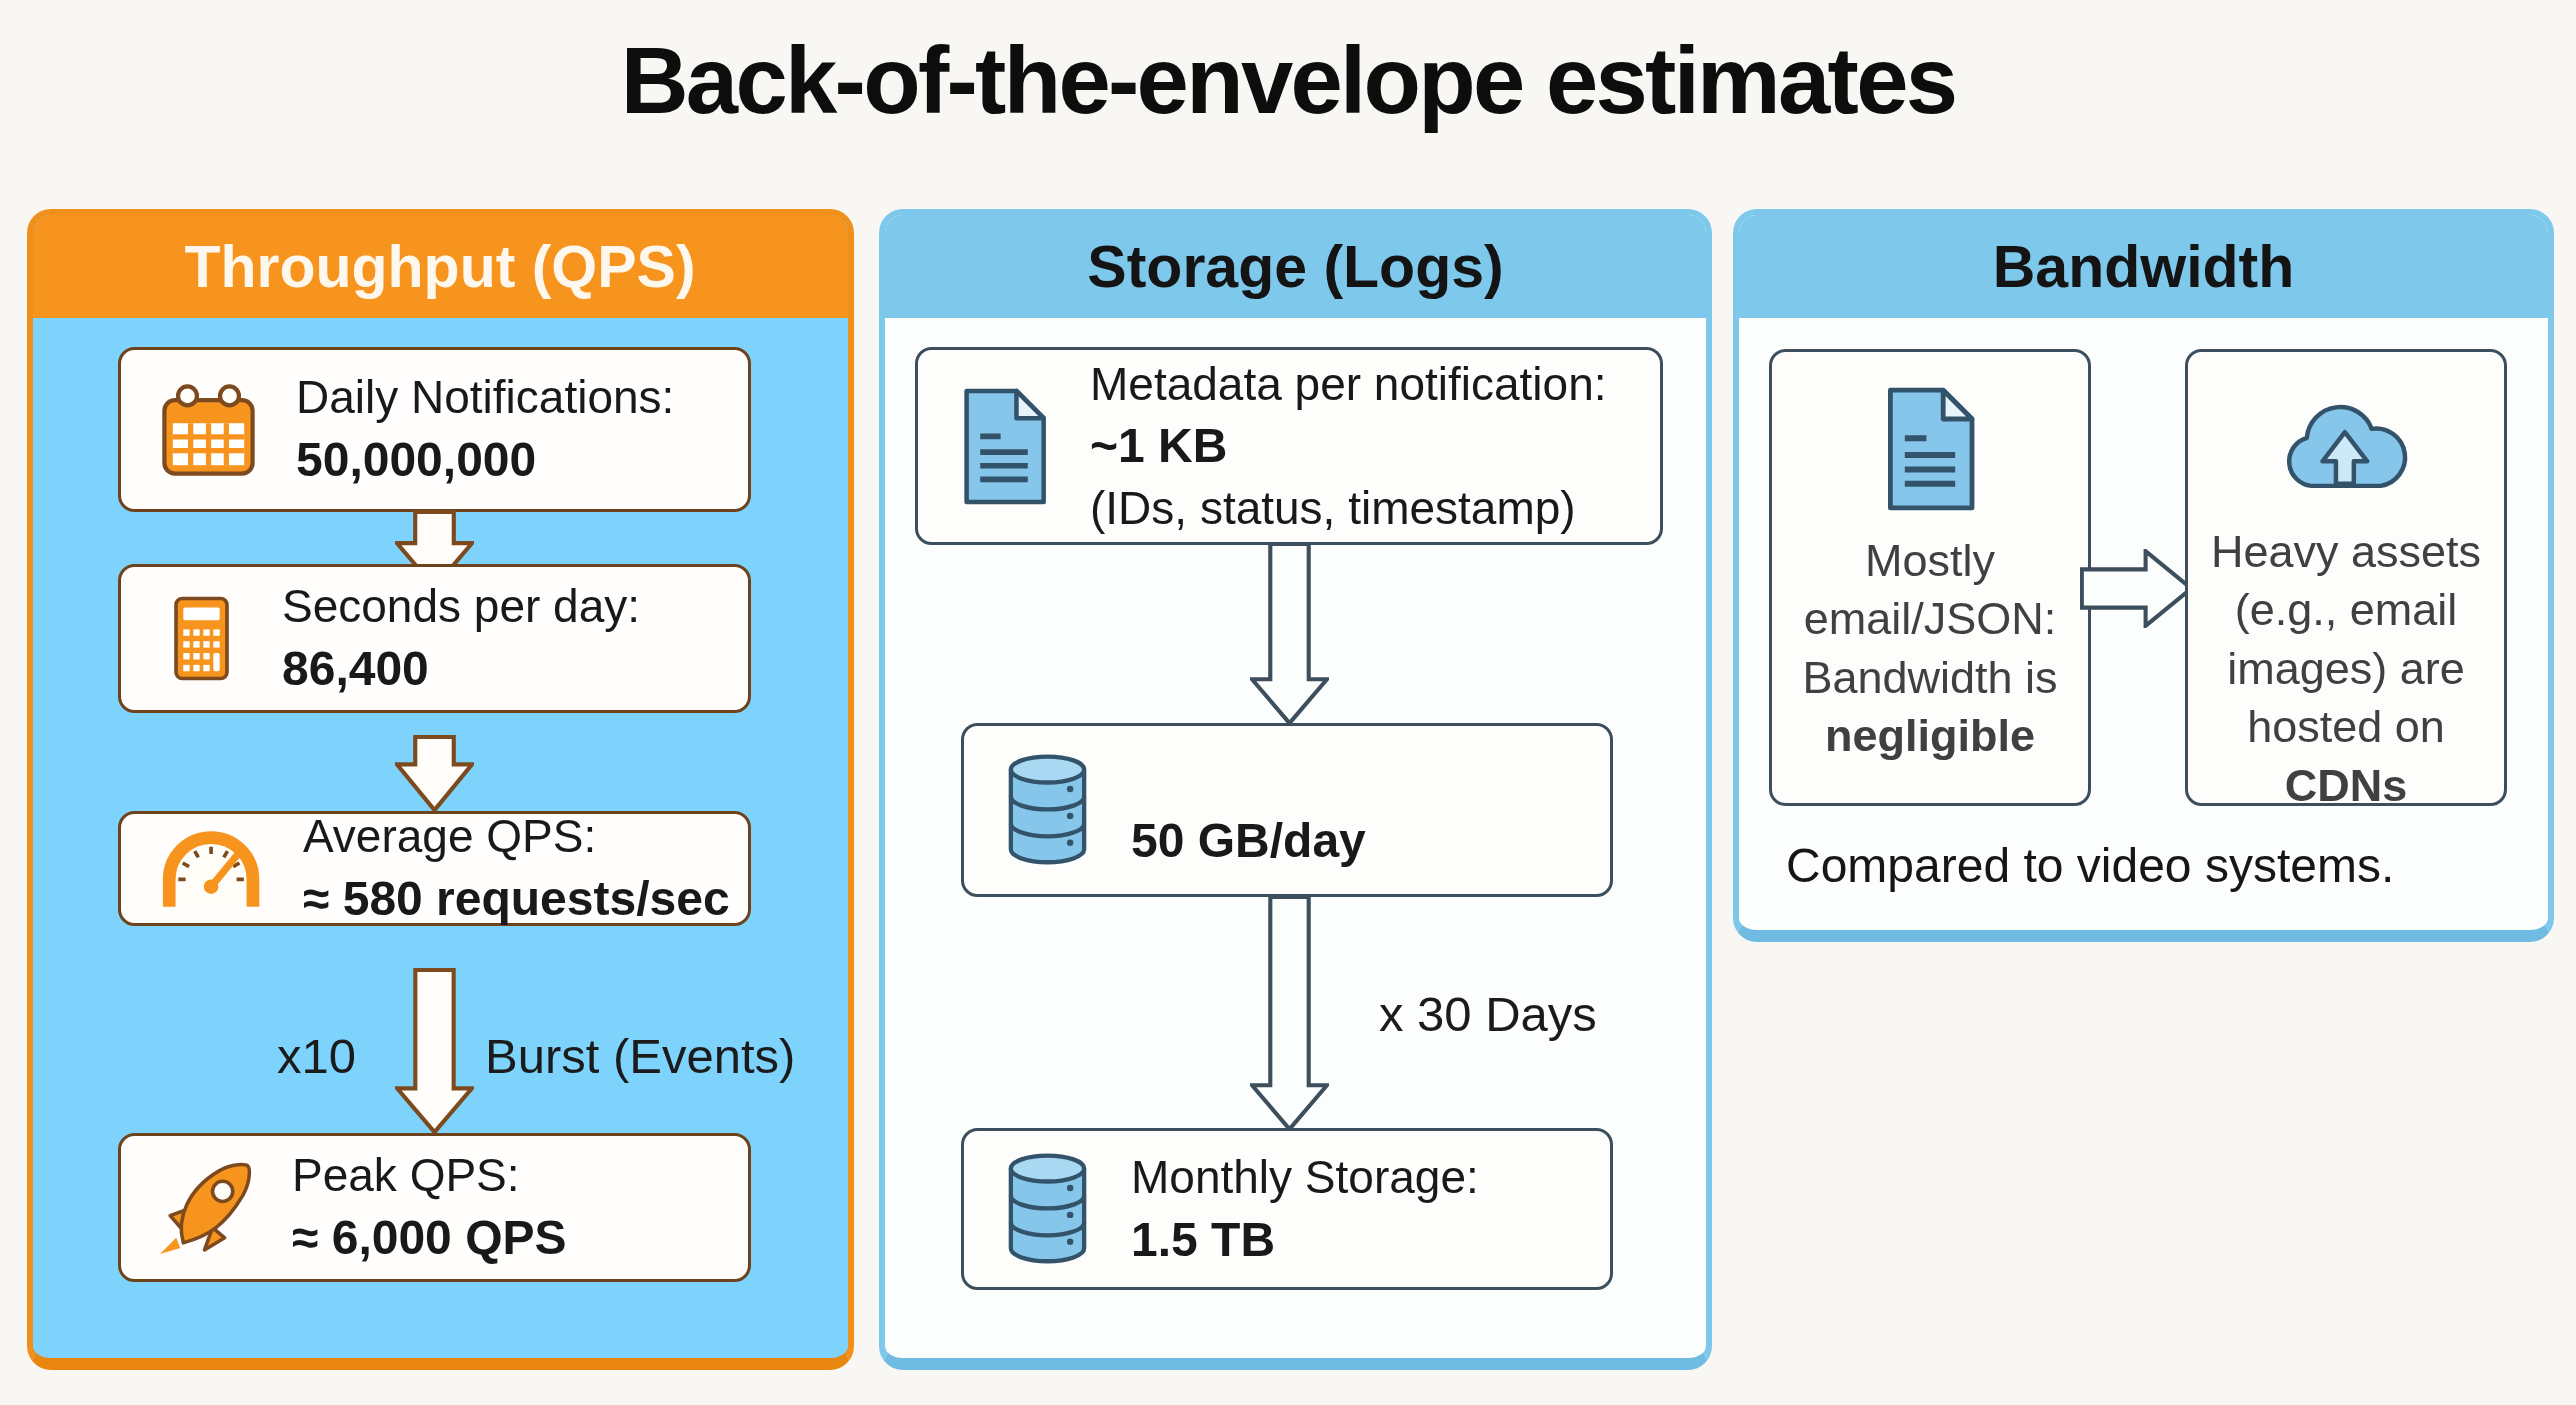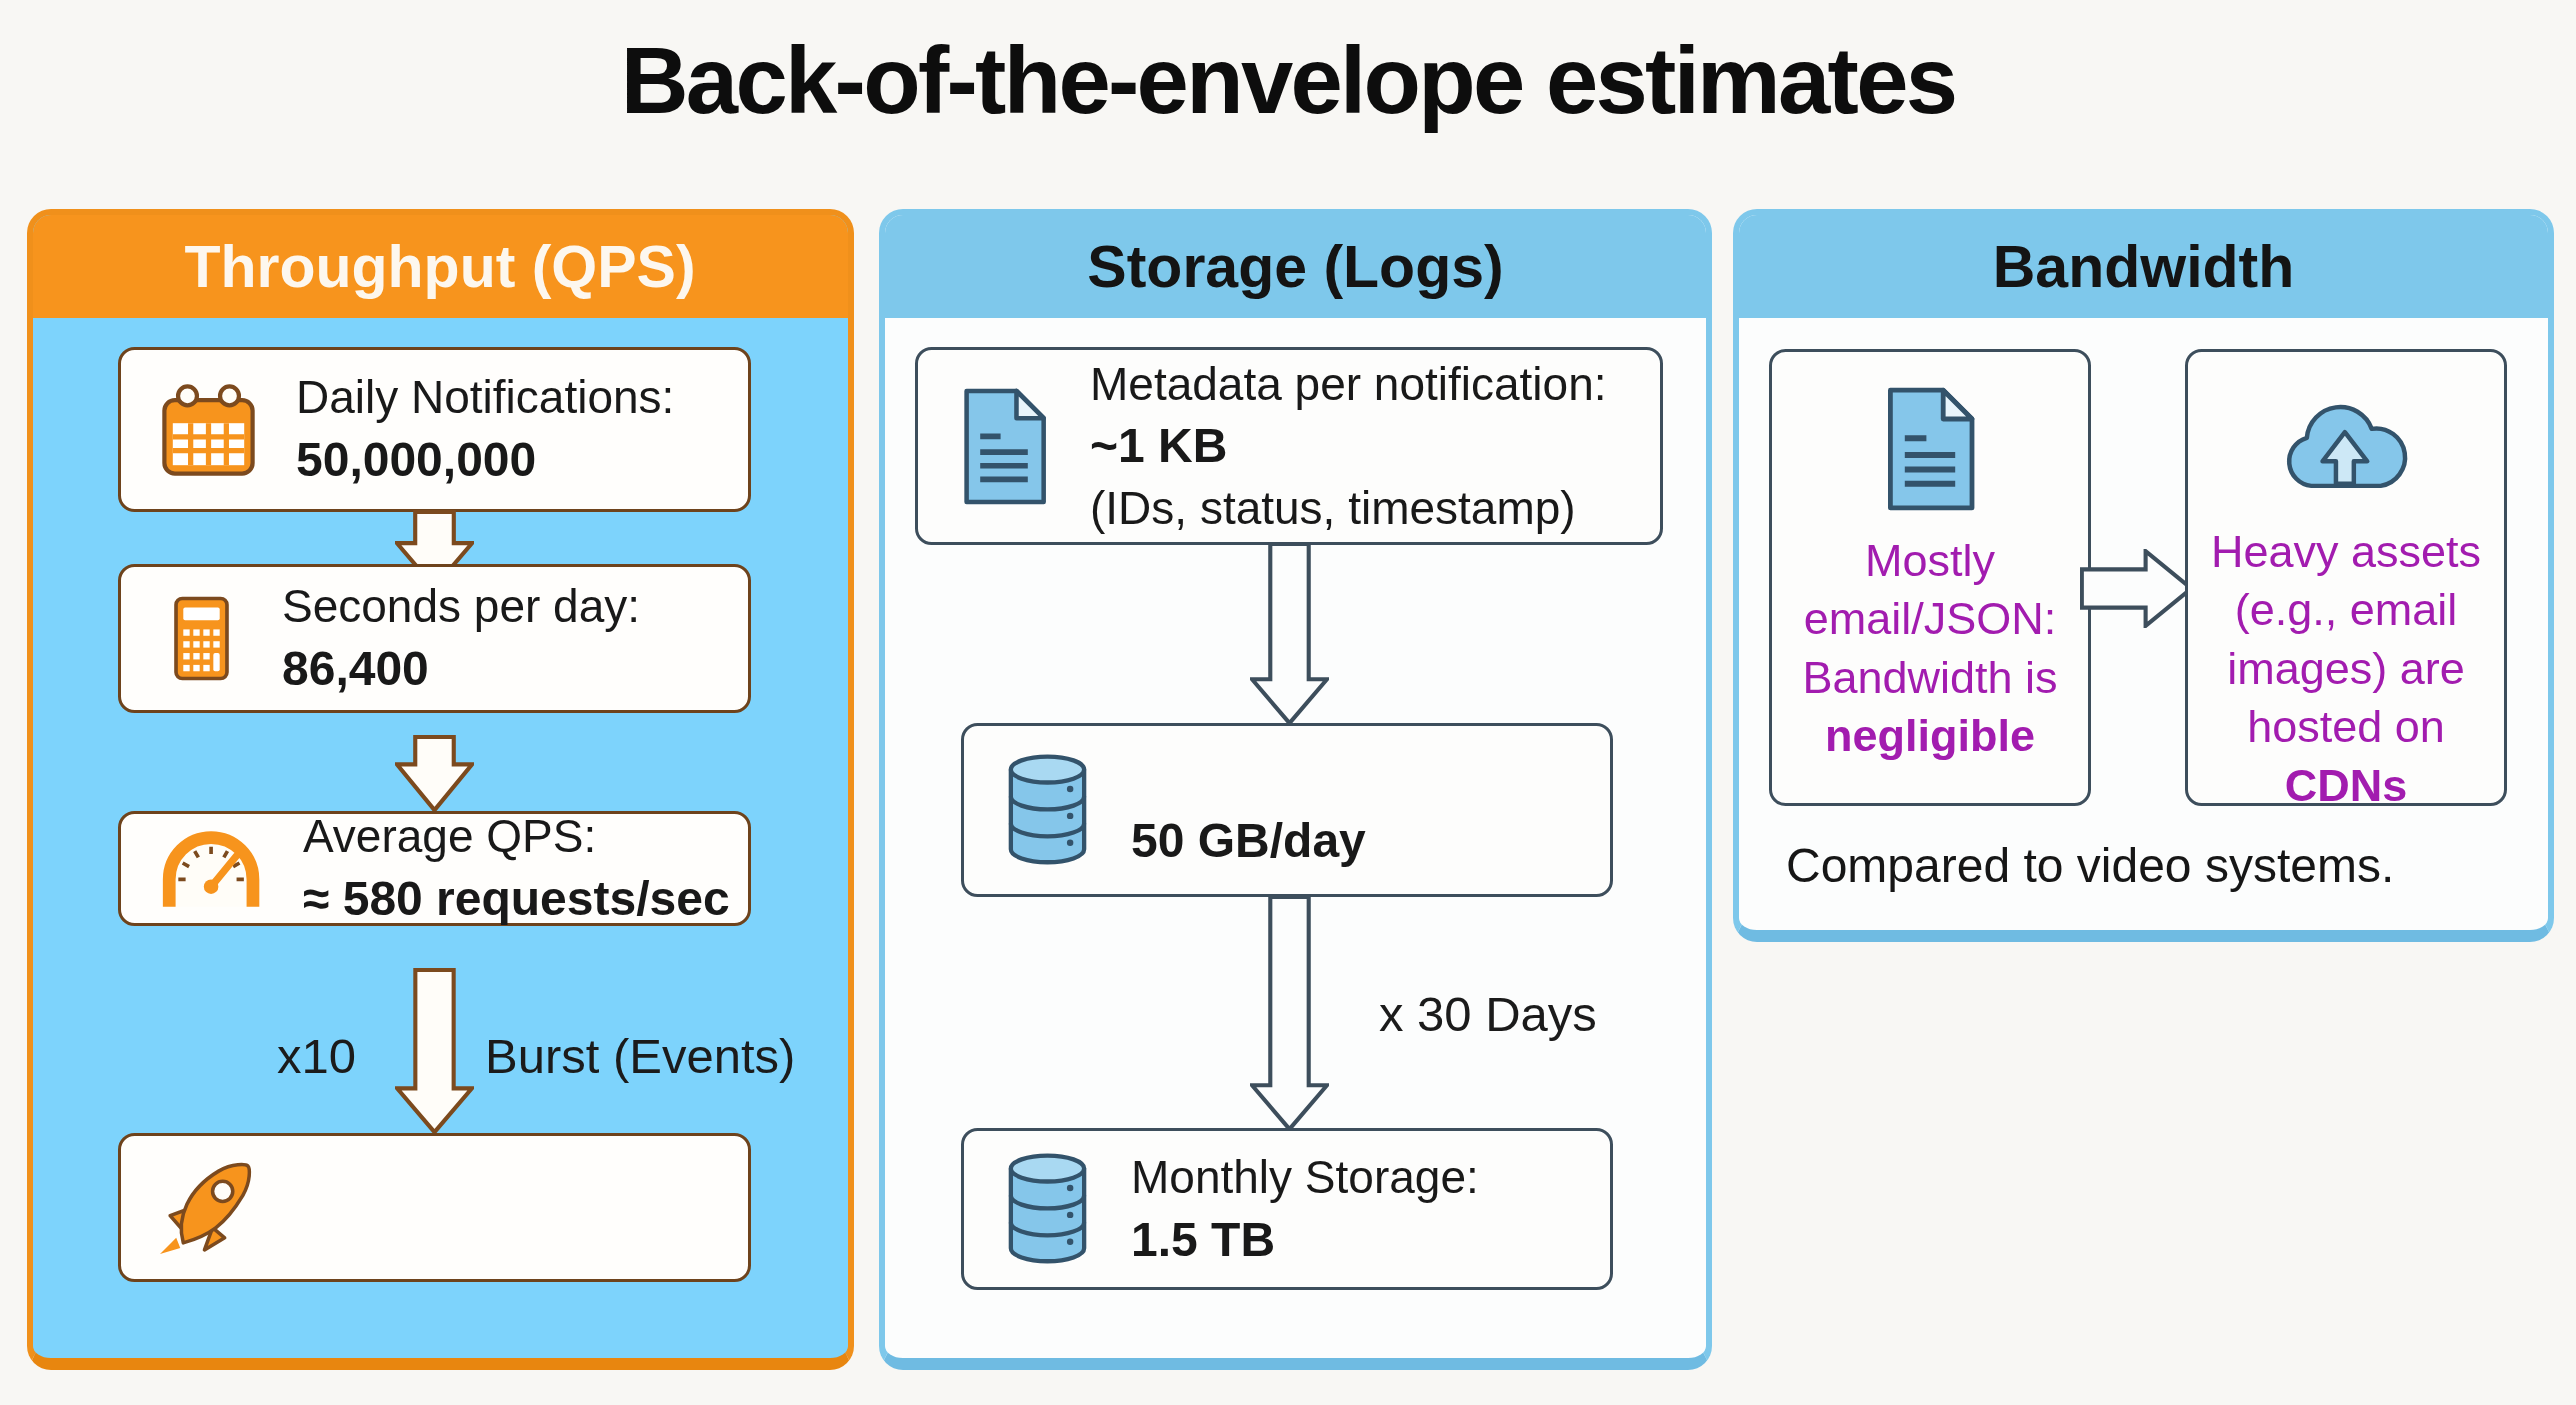--- a/index.html
+++ b/index.html
@@ -20,21 +20,21 @@
         display:flex;align-items:center;box-sizing:border-box;}
   .card.orange-b{border-color:#6E431C;}
   .card.slate-b{border-color:#3D4E5C;background:#fdfdfc;}
   .card .icon{flex:0 0 auto;margin-left:35px;display:flex;}
   .card .txt{margin-left:35px;font-size:46px;line-height:1.32;color:#191919;}
   .card .val{font-weight:bold;font-size:48px;}
   
   .vcard{position:absolute;background:#fdfdfc;border:3.7px solid #3D4E5C;border-radius:16.5px;
          display:flex;flex-direction:column;align-items:center;text-align:center;box-sizing:border-box;}
   .vcard .icon{margin-top:31px;display:flex;}
-  .vcard .lines{margin-top:16.5px;font-size:45px;line-height:1.3;color:#a21caf;}
+  .vcard .lines{margin-top:16.5px;font-size:45px;line-height:1.3;color:#404040;}
   .bold{font-weight:bold;}
   .arrow{position:absolute;display:flex;}
   .lbl{position:absolute;font-size:49px;color:#1b1b1b;white-space:nowrap;}
   .footnote{position:absolute;font-size:48px;color:#161616;white-space:nowrap;}
 </style>
 </head>
 <body>
 
 <div class="canvas">
 
@@ -126,20 +126,24 @@
   <div class="card orange-b" style="left:118px;top:1133px;width:633px;height:149px;">
     <span class="icon">
       <svg width="101" height="101" viewBox="0 0 100 100">
         <path d="M36,50 L14,58 L28,74 Z" fill="#F7941D" stroke="#7C4A1E" stroke-width="3.5" stroke-linejoin="round"></path>
         <path d="M56,70 L48,92 L68,80 Z" fill="#F7941D" stroke="#7C4A1E" stroke-width="3.5" stroke-linejoin="round"></path>
         <path d="M27,85 C20,60 32,32 62,14 C76,6 89,7 91,9 C93,11 94,24 86,38 C68,68 52,78 27,85 Z" fill="#F7941D" stroke="#7C4A1E" stroke-width="3.5" stroke-linejoin="round"></path>
         <circle cx="66" cy="34" r="10" fill="#FFFDF8" stroke="#7C4A1E" stroke-width="3.5"></circle>
         <path d="M20,80 L4,96 L24,90 Z" fill="#F7941D"></path>
       </svg>
     </span>
+    <span class="txt">
+      <span>Peak QPS:</span><br>
+      <span class="val">≈ 6,000 QPS</span>
+    </span>
   </div>
 
   <div class="col blue" style="left:879px;top:209px;width:821px;height:1143px;">
     <div class="col-header">Storage (Logs)</div>
   </div>
 
   <div class="card slate-b" style="left:915px;top:347px;width:748px;height:198px;">
     <span class="icon">
       <svg width="102" height="125" viewBox="0 0 90 110">
         <path d="M12,6 H56 L80,30 V104 H12 Z" fill="#85C6EA" stroke="#33536B" stroke-width="4" stroke-linejoin="round"></path>

